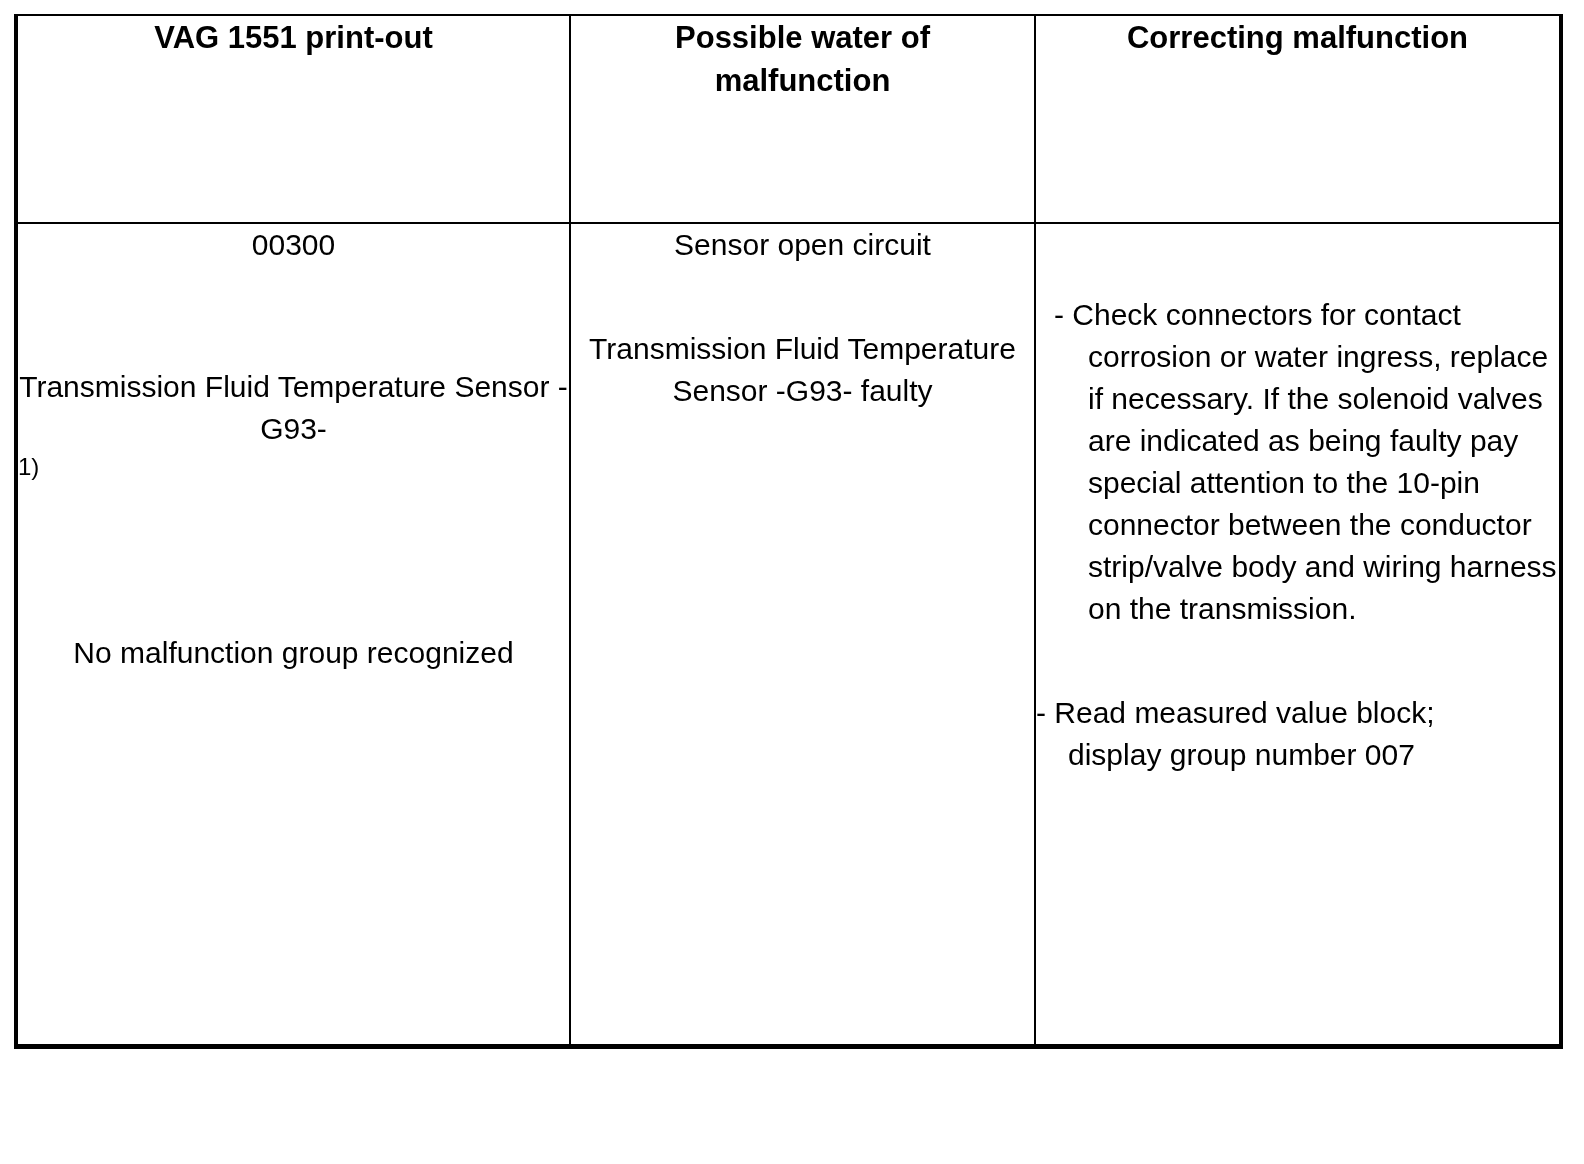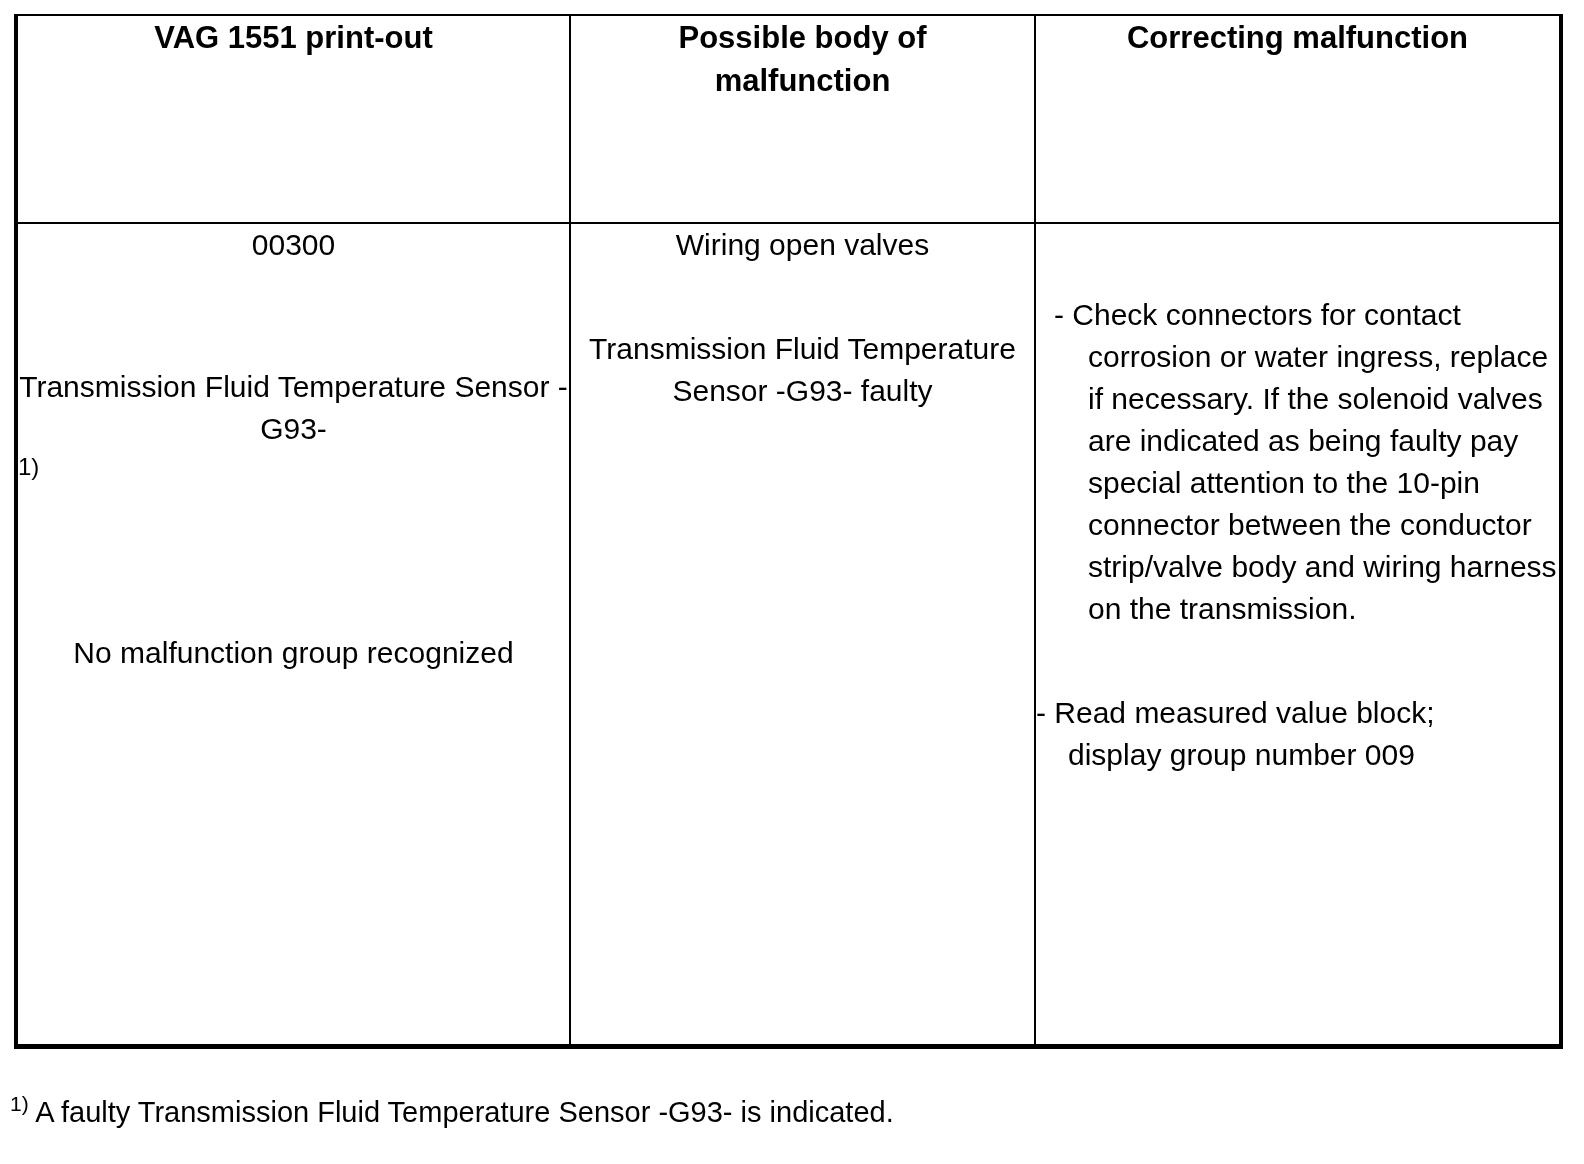--- a/index.html
+++ b/index.html
@@ -126,57 +126,53 @@
       <col class="c1">
         <col class="c2">
         <col class="c3">
     </colgroup>
     <thead>
       <tr>
         <th>
           <span class="hdr-inner">VAG 1551 print-out</span>
         </th>
         <th>
-          <span class="hdr-inner">Possible body of</span>
+          <span class="hdr-inner">Possible water of</span>
           <span class="hdr-inner">malfunction</span>
         </th>
         <th>
           <span class="hdr-inner">Correcting malfunction</span>
         </th>
       </tr>
     </thead>
     <tbody>
       <tr>
 
         <td class="cell-pad-1">
           <p class="para code-line">00300</p>
           <div class="gap-a"></div>
           <p class="para">Transmission Fluid Temperature Sensor -G93-</p>
           <span class="sup-note">1)</span>
           <div class="gap-b"></div>
           <p class="para">No malfunction group recognized</p>
         </td>
 
         <td class="cell-pad-2">
-          <p class="para">Wiring open valves</p>
+          <p class="para">Sensor open circuit</p>
           <div class="gap-c"></div>
           <p class="para">Transmission Fluid Temperature Sensor -G93- faulty</p>
         </td>
 
         <td class="cell-pad-3">
           <div class="gap-d"></div>
           <div class="c3-body">
             <p class="bullet">- Check connectors for contact corrosion or water ingress, replace if necessary. If the solenoid valves are indicated as being faulty pay special attention to the 10-pin connector between the conductor strip/valve body and wiring harness on the transmission.</p>
           </div>
           <div class="gap-c"></div>
-          <p class="bullet second"><span>- Read measured value block;</span><br><span>display group number 009</span></p>
+          <p class="bullet second"><span>- Read measured value block;</span><br><span>display group number 007</span></p>
         </td>
 
       </tr>
     </tbody>
   </table>
 
-  <div class="footnote">
-    <span class="marker">1)</span>
-    <span>A faulty Transmission Fluid Temperature Sensor -G93- is indicated.</span>
-  </div>
 
 </div>
 
 </body></html>

